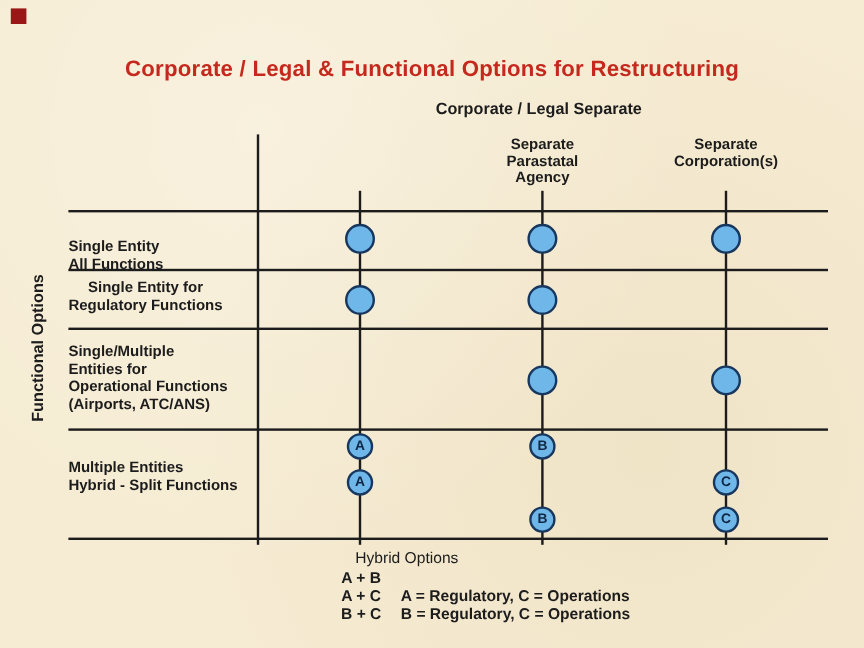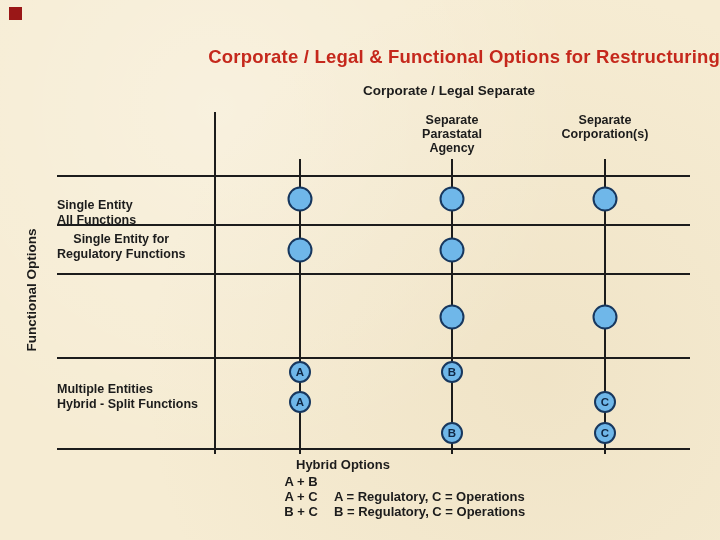--- a/index.html
+++ b/index.html
@@ -50,50 +50,54 @@
   .vline.c1 { left:451px; top:159px; height:295px; }
   .vline.c2 { left:604px; top:159px; height:295px; }
   .marker {
     position:absolute; transform:translate(-50%,-50%); border-radius:50%;
     background:#6FB7E9; border:2px solid #17375E;
     display:flex; align-items:center; justify-content:center;
     font-weight:bold; font-size:11.5px; color:#0F2744;
   }
   .marker.plain { width:25px; height:25px; }
   .marker.lettered { width:22px; height:22px; }
-  .legend-title { position:absolute; left:252px; top:457px; font-size:13px; font-weight:bold;padding-left:44px; }
+  .legend-title { position:absolute; left:252px; top:457px; font-size:13px; font-weight:normal;padding-left:44px; }
   .legend-combo {
     position:absolute; left:272px; width:58px; text-align:center;
     font-size:13px; font-weight:bold;
   }
   .legend-meaning { position:absolute; left:334px; font-size:13px; font-weight:bold; white-space:nowrap; }
   .lg0 { top:474px; } .lg1 { top:489px; } .lg2 { top:504px; }
 </style>
 </head>
 <body>
 
 <div class="slide" style="background-color: rgb(246, 236, 211);">
 
   <div class="corner-marker" style="background: rgb(154, 23, 23);"></div>
 
-  <div class="title" style="color: rgb(197, 40, 28); text-align: right;">Corporate / Legal &amp; Functional Options for Restructuring</div>
+  <div class="title" style="color: rgb(197, 40, 28);">Corporate / Legal &amp; Functional Options for Restructuring</div>
   <div class="subtitle">Corporate / Legal Separate</div>
 
   <div class="col-header c1">Separate
 Parastatal
 Agency</div>
   <div class="col-header c2">Separate
 Corporation(s)</div>
 
   <div class="y-axis-label">Functional Options</div>
 
   <div class="row-label r0">Single Entity
 All Functions</div>
   <div class="row-label r1">Single Entity for
 Regulatory Functions</div>
+  <div class="row-label r2">Single/Multiple
+Entities for
+Operational Functions
+(Airports, ATC/ANS)</div>
   <div class="row-label r3">Multiple Entities
 Hybrid - Split Functions</div>
 
   <div class="hline h0"></div>
   <div class="hline h1"></div>
   <div class="hline h2"></div>
   <div class="hline h3"></div>
   <div class="hline h4"></div>
 
   <div class="vline axis"></div>

